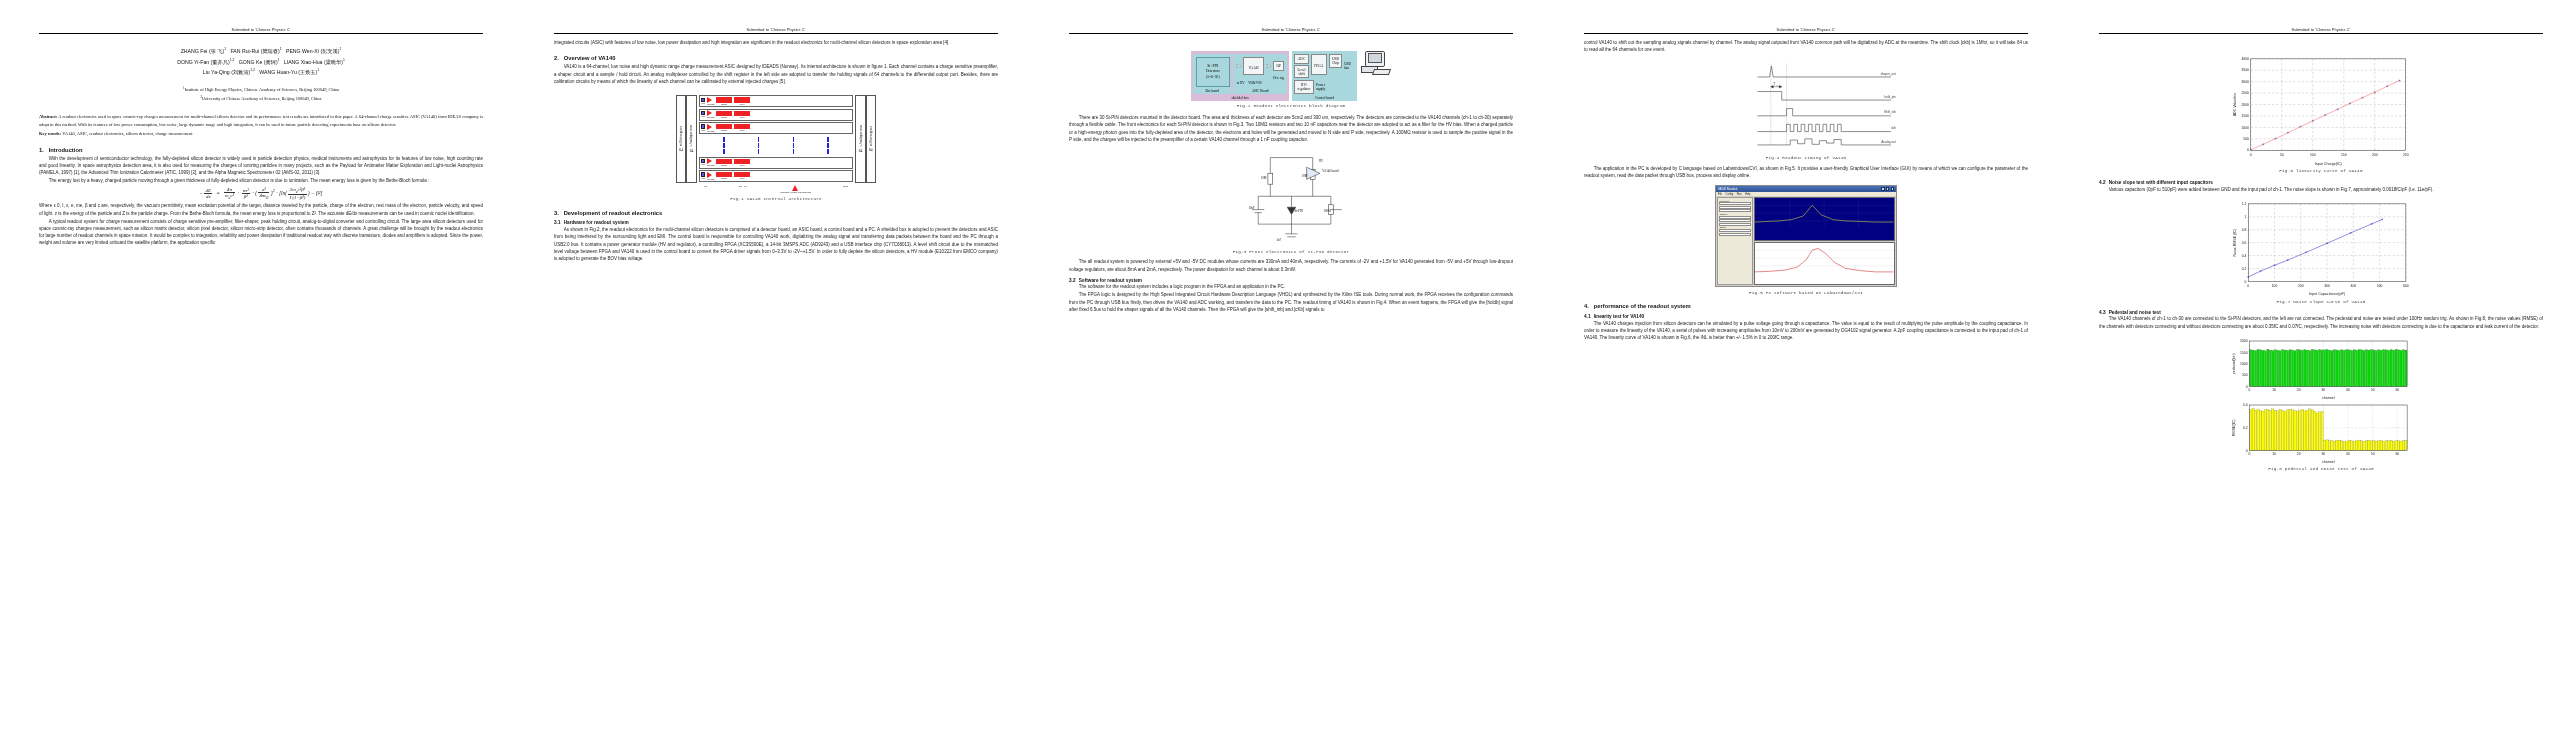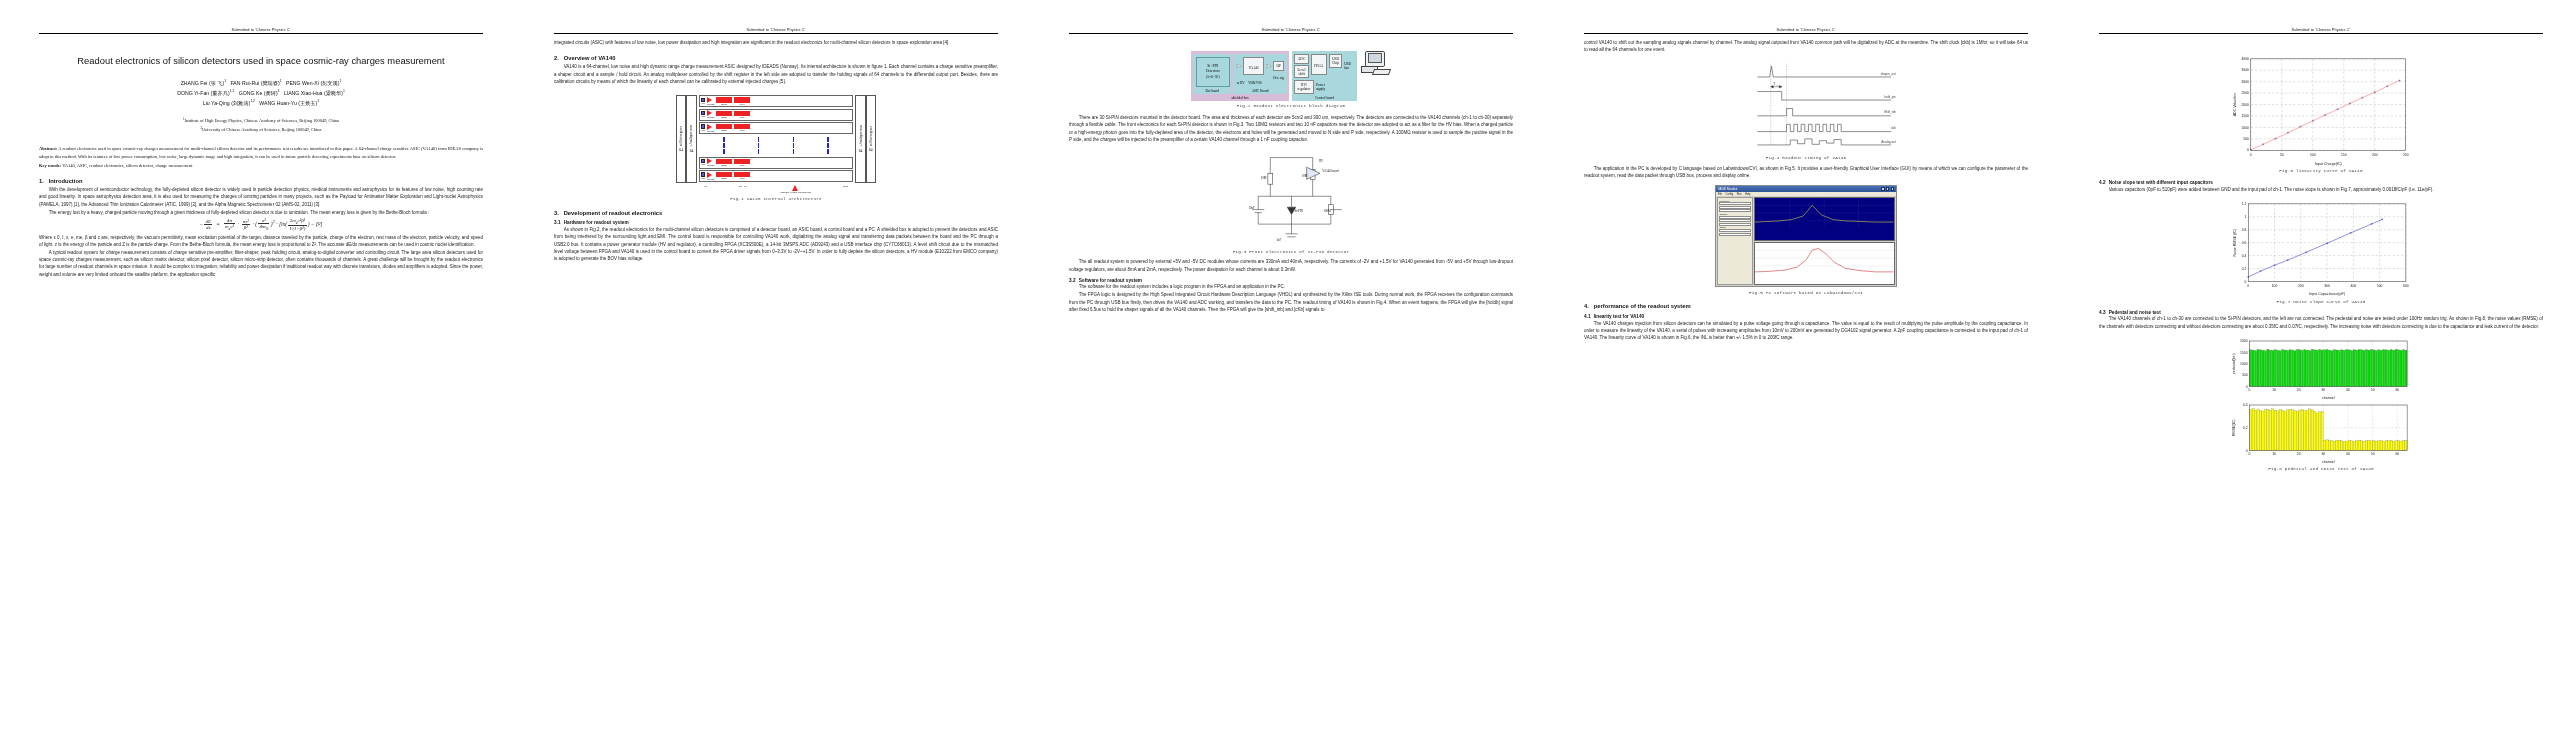--- a/index.html
+++ b/index.html
@@ -195,21 +195,20 @@
 </style>
 </head>
 <body>
 
 <div id="viewer">
 
   <div class="page">
     <div class="page-inner">
       <div class="runhead runhead-center">Submitted to 'Chinese Physics C'</div>
       <div class="body">
-        <div class="title">Readout electronics of silicon detectors used in space cosmic-ray charges measurement</div>
 
         <div class="authors">
           <div>ZHANG Fei (张 飞)<sup>1</sup>&nbsp;&nbsp; FAN Rui-Rui (樊瑞睿)<sup>1</sup>&nbsp;&nbsp; PENG Wen-Xi (彭文溪)<sup>1</sup></div>
           <div>DONG Yi-Fan (董亦凡)<sup>1,2</sup>&nbsp;&nbsp; GONG Ke (龚轲)<sup>1</sup>&nbsp;&nbsp; LIANG Xiao-Hua (梁晓华)<sup>1</sup></div>
           <div>Liu Ya-Qing (刘雅清)<sup>1,2</sup>&nbsp;&nbsp; WANG Huan-Yu (王焕玉)<sup>1</sup></div>
         </div>
 
         <div class="affil">
           <div><sup>1</sup>Institute of High Energy Physics, Chinese Academy of Sciences, Beijing 100049, China</div>
           <div><sup>2</sup>University of Chinese Academy of Sciences, Beijing 100049, China</div>

